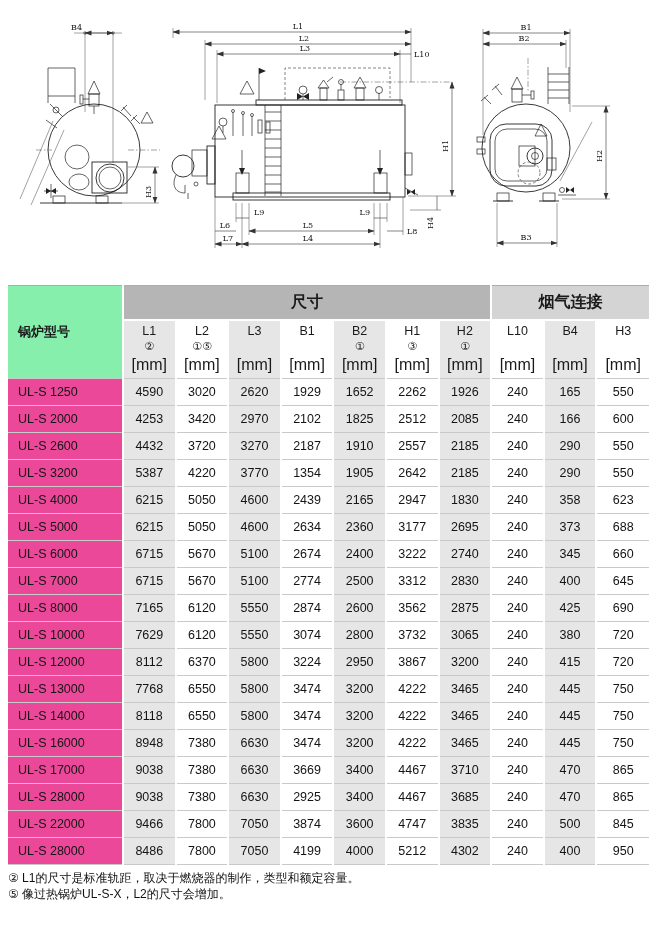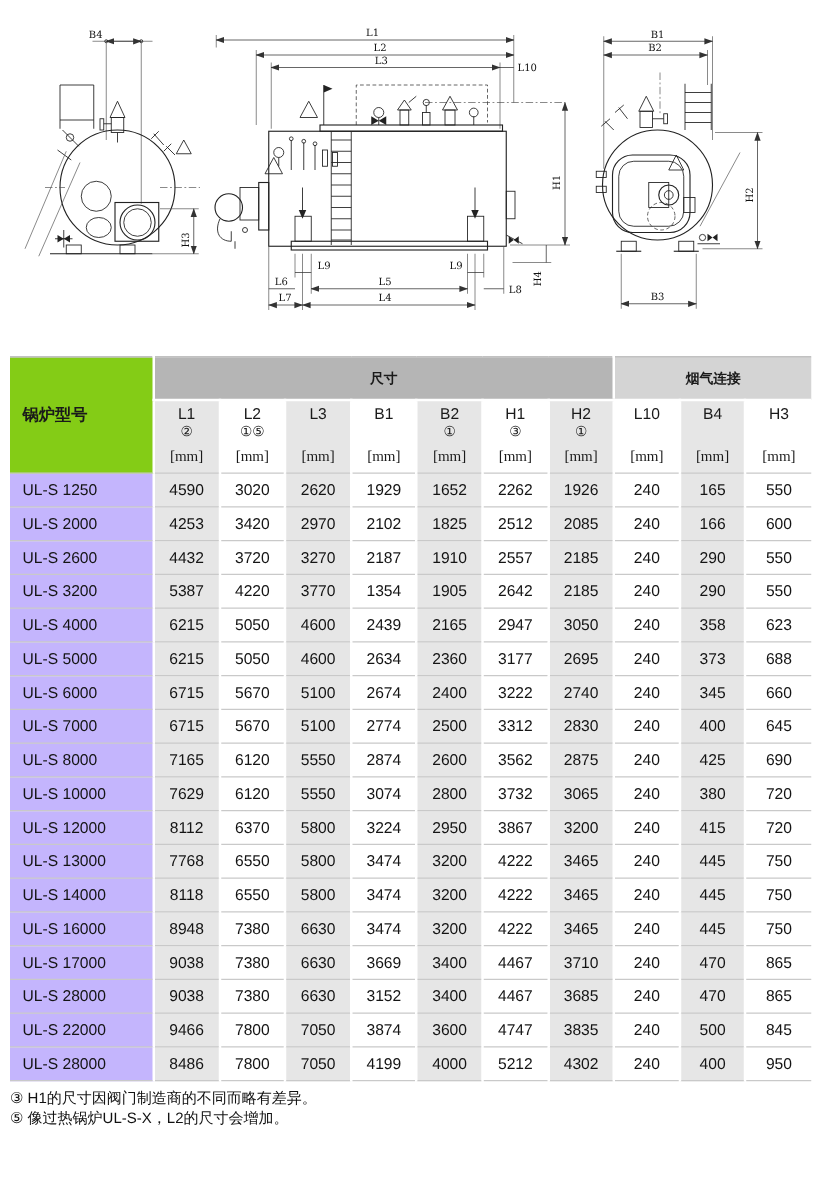--- a/index.html
+++ b/index.html
@@ -18,41 +18,41 @@
   svg .dash{fill:none;stroke:#333;stroke-width:0.6;stroke-dasharray:3 2;}
   svg .dl{font-family:"DejaVu Serif","Liberation Serif",serif;font-size:8px;fill:#111;}
   
   .tbl{
     border-collapse:collapse;table-layout:fixed;width:641px;margin-left:8px;margin-top:1px;
     border-top:1px solid #adadad;font-size:12.5px;
   }
   .tbl th,.tbl td{padding:0;font-weight:normal;}
   .tbl col.c-model{width:115px;}
   th.model-h{
-    background:#84cc16;text-align:left;padding-left:10px;font-weight:bold;font-size:13px;
+    background:#86efac;text-align:left;padding-left:10px;font-weight:bold;font-size:13px;
     vertical-align:middle;border-bottom:1px solid #c9c9c9;
   }
   th.grp{
-    font-weight:bold;font-size:11px;text-align:center;height:33px;vertical-align:middle;
+    font-weight:bold;font-size:16px;text-align:center;height:33px;vertical-align:middle;
     border-left:2px solid #fff;border-bottom:2px solid #fff;
   }
   th.grp0{background:#b5b5b5;}
   th.grp1{background:#d4d4d4;font-family:Liberation Mono, monospace;}
   th.colh{
     height:57px;text-align:center;vertical-align:top;border-left:2px solid #fff;
     border-bottom:1px solid #c9c9c9;
   }
   th.colh .cl1{height:19px;line-height:21px;font-size:12.5px;}
   th.colh .cl2{height:16px;line-height:13px;font-size:11px;}
-  th.colh .cl3{height:18px;line-height:18px;font-size:12px;font-family:Liberation Serif, serif;}
+  th.colh .cl3{height:18px;line-height:18px;font-size:16px;}
   .shade{background:#e6e6e6;}
   .tbl tbody td{
     height:26px;border-bottom:1px solid #c9c9c9;text-align:center;color:#141414;
   }
-  .tbl tbody td.model{text-align:left;padding-left:10px;background:#c4b5fd;}
+  .tbl tbody td.model{text-align:left;padding-left:10px;background:#ec4899;}
   .tbl tbody td.val{border-left:2px solid #fff;}
   
   .footnotes{margin:5px 0 0 8px;width:644px;font-size:12px;line-height:16.4px;color:#111;}
 </style>
 </head>
 <body>
 
 <div class="drawing-wrap">
 <svg width="657" height="284" viewBox="0 0 657 284" xmlns="http://www.w3.org/2000/svg">
   <defs>
@@ -445,21 +445,21 @@
         <td class="val">550</td>
       </tr>
       <tr>
         <td class="model">UL-S 4000</td>
         <td class="val shade">6215</td>
         <td class="val">5050</td>
         <td class="val shade">4600</td>
         <td class="val">2439</td>
         <td class="val shade">2165</td>
         <td class="val">2947</td>
-        <td class="val shade">3050</td>
+        <td class="val shade">1830</td>
         <td class="val">240</td>
         <td class="val shade">358</td>
         <td class="val">623</td>
       </tr>
       <tr>
         <td class="model">UL-S 5000</td>
         <td class="val shade">6215</td>
         <td class="val">5050</td>
         <td class="val shade">4600</td>
         <td class="val">2634</td>
@@ -585,21 +585,21 @@
         <td class="val shade">3710</td>
         <td class="val">240</td>
         <td class="val shade">470</td>
         <td class="val">865</td>
       </tr>
       <tr>
         <td class="model">UL-S 28000</td>
         <td class="val shade">9038</td>
         <td class="val">7380</td>
         <td class="val shade">6630</td>
-        <td class="val">3152</td>
+        <td class="val">2925</td>
         <td class="val shade">3400</td>
         <td class="val">4467</td>
         <td class="val shade">3685</td>
         <td class="val">240</td>
         <td class="val shade">470</td>
         <td class="val">865</td>
       </tr>
       <tr>
         <td class="model">UL-S 22000</td>
         <td class="val shade">9466</td>
@@ -623,15 +623,15 @@
         <td class="val">5212</td>
         <td class="val shade">4302</td>
         <td class="val">240</td>
         <td class="val shade">400</td>
         <td class="val">950</td>
       </tr>
     </tbody>
   </table>
 
 <div class="footnotes">
-  <div class="fn">③ H1的尺寸因阀门制造商的不同而略有差异。</div>
+  <div class="fn">② L1的尺寸是标准轨距，取决于燃烧器的制作，类型和额定容量。</div>
   <div class="fn">⑤ 像过热锅炉UL-S-X，L2的尺寸会增加。</div>
 </div>
 
 </body></html>

